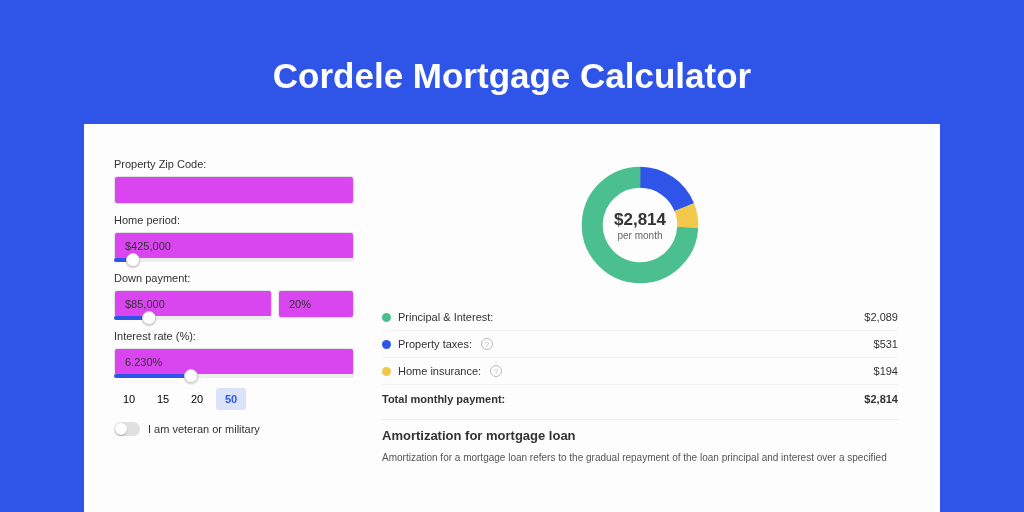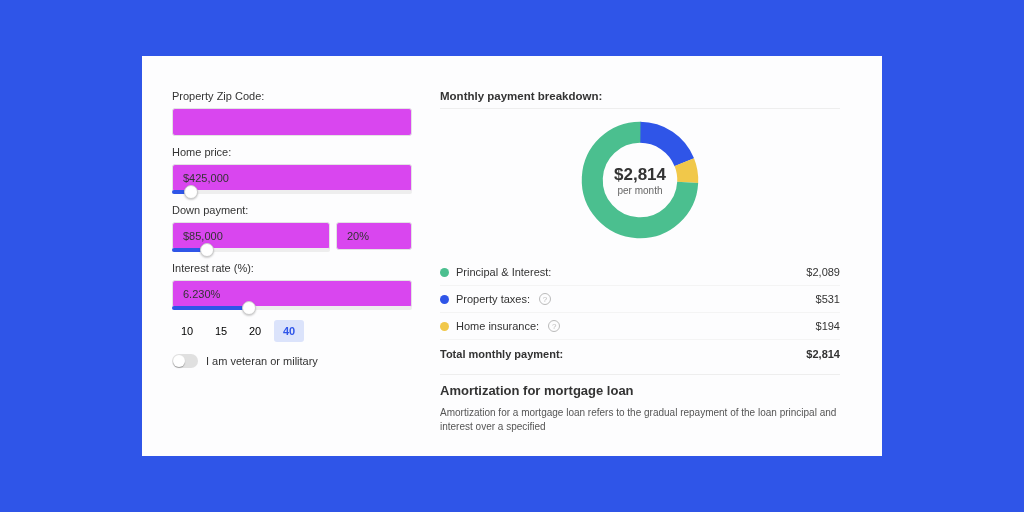--- a/index.html
+++ b/index.html
@@ -1,19 +1,19 @@
 <!DOCTYPE html>
 <html><head>
 <meta charset="utf-8">
 <style>
 * { box-sizing: border-box; margin: 0; padding: 0; font-family: -apple-system, BlinkMacSystemFont, "Segoe UI", Arial, sans-serif; }
 body { width: 1024px; height: 512px; overflow: hidden; background: #2f55e8; }
 .outer { width: 100%; height: 100%; display: flex; flex-direction: column; align-items: center; padding-top: 56px; }
 .title { color: #fff; font-size: 35px; font-weight: 700; margin-bottom: 28px; }
-.card { width: 740px; height: 400px; background: #fdfdfe; display: flex; padding: 34px 42px 0 30px; gap: 28px; }
+.card { width: 856px; height: 400px; background: #fdfdfe; display: flex; padding: 34px 42px 0 30px; gap: 28px; }
 .left { width: 240px; font-size: 11px; color: #333; }
 .field-group { margin-bottom: 10px; }
 .label { display:block; margin-bottom: 6px; font-size: 11px; color: #333; }
 .text-input { width: 100%; height: 28px; border: 1px solid #e3e3e3; background:#d946ef; border-radius: 3px; font-size: 11px; padding: 0 10px; color:#333; }
 .dn-row { display:flex; gap:6px; }
 .dn-row .text-input.amount { flex: 0 0 158px; }
 .dn-row .text-input.pct { flex: 1; }
 .slider-track { position: relative; height: 4px; background: #eee; border-radius: 2px; margin-top: -2px; }
 .slider-fill { position:absolute; height:4px; background:#2f55e8; border-radius:2px; left:0; }
 .slider-thumb { position:absolute; top:-5px; width:14px; height:14px; background:#fff; border:1px solid #ccc; border-radius:50%; box-shadow:0 1px 2px rgba(0,0,0,.2); }
@@ -35,29 +35,30 @@
 .dot { width:9px; height:9px; border-radius:50%; }
 .info-icon { width:12px; height:12px; border:1px solid #bbb; border-radius:50%; display:inline-flex; align-items:center; justify-content:center; font-size:8px; color:#bbb; margin-left:2px; }
 .total-row { display:flex; justify-content:space-between; font-weight:700; padding:8px 0 14px; }
 .amort-title { font-weight:700; font-size:13px; padding:8px 0 8px; border-top:1px solid #eee; }
 .amort-text { font-size:10px; color:#555; line-height:1.4; }
 </style>
 </head>
 <body>
 
 <div class="outer">
+  <div class="title">Cordele Mortgage Calculator</div>
   <div class="card">
 
     <div class="left">
       <div class="field-group">
         <label class="label">Property Zip Code:</label>
         <input class="text-input" value="" style="">
       </div>
       <div class="field-group">
-        <label class="label">Home price:</label>
+        <label class="label">Home period:</label>
         <input class="text-input" value="$425,000" style="">
         <div class="slider-track">
           <div class="slider-fill" id="hp-fill" style="width: 8%;"></div>
           <div class="slider-thumb" id="hp-thumb" style="left: calc(8% - 7px);"></div>
         </div>
       </div>
       <div class="field-group">
         <label class="label">Down payment:</label>
         <div class="dn-row">
           <input class="text-input amount" value="$85,000" style="">
@@ -74,33 +75,32 @@
         <div class="slider-track">
           <div class="slider-fill" id="rt-fill" style="width: 32%;"></div>
           <div class="slider-thumb" id="rt-thumb" style="left: calc(32% - 7px);"></div>
         </div>
       </div>
       <div class="field-group">
         <div class="periods" id="periods">
             <button class="period-btn">10</button>
             <button class="period-btn">15</button>
             <button class="period-btn">20</button>
-            <button class="period-btn active">40</button>
+            <button class="period-btn active">50</button>
           </div>
       </div>
       <div class="toggle-row">
         <div class="toggle">
             <div class="toggle-knob"></div>
           </div>
         <span>I am veteran or military</span>
       </div>
     </div>
 
     <div class="right">
-      <div class="section-head">Monthly payment breakdown:</div>
       <div class="donut-box">
         <div class="donut-wrap">
           <svg id="donut-svg" width="126" height="126" viewBox="0 0 42 42">
               <circle cx="21" cy="21" r="15.915" fill="none" stroke="#2f55e8" stroke-width="7" stroke-dasharray="18.899412996951227 81.09748116681189" transform="rotate(-90 21 21)"></circle>
               <circle cx="21" cy="21" r="15.915" fill="none" stroke="#f1c84a" stroke-width="7" stroke-dasharray="6.899785697299656 93.09710846646345" transform="rotate(-21.960000000000008 21 21)"></circle>
               <circle cx="21" cy="21" r="15.915" fill="none" stroke="#4bbf8f" stroke-width="7" stroke-dasharray="74.19769546951223 25.79919869425089" transform="rotate(2.8799999999999955 21 21)"></circle>
             </svg>
           <div class="donut-center">
             <div class="donut-amount">$2,814</div>
             <div class="donut-sub">per month</div>

